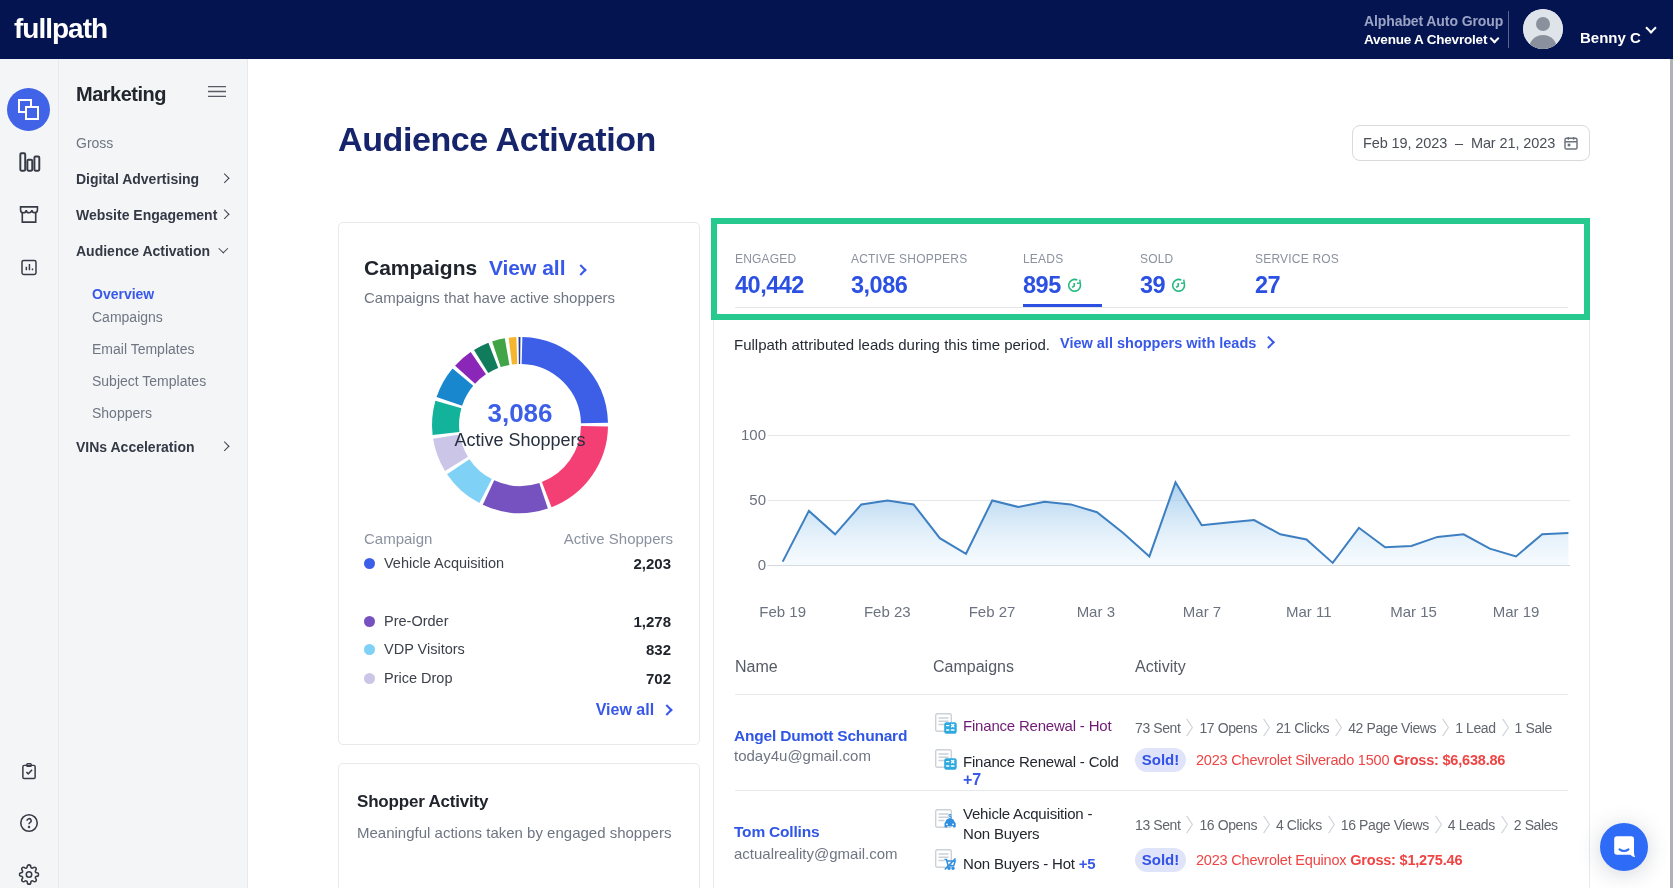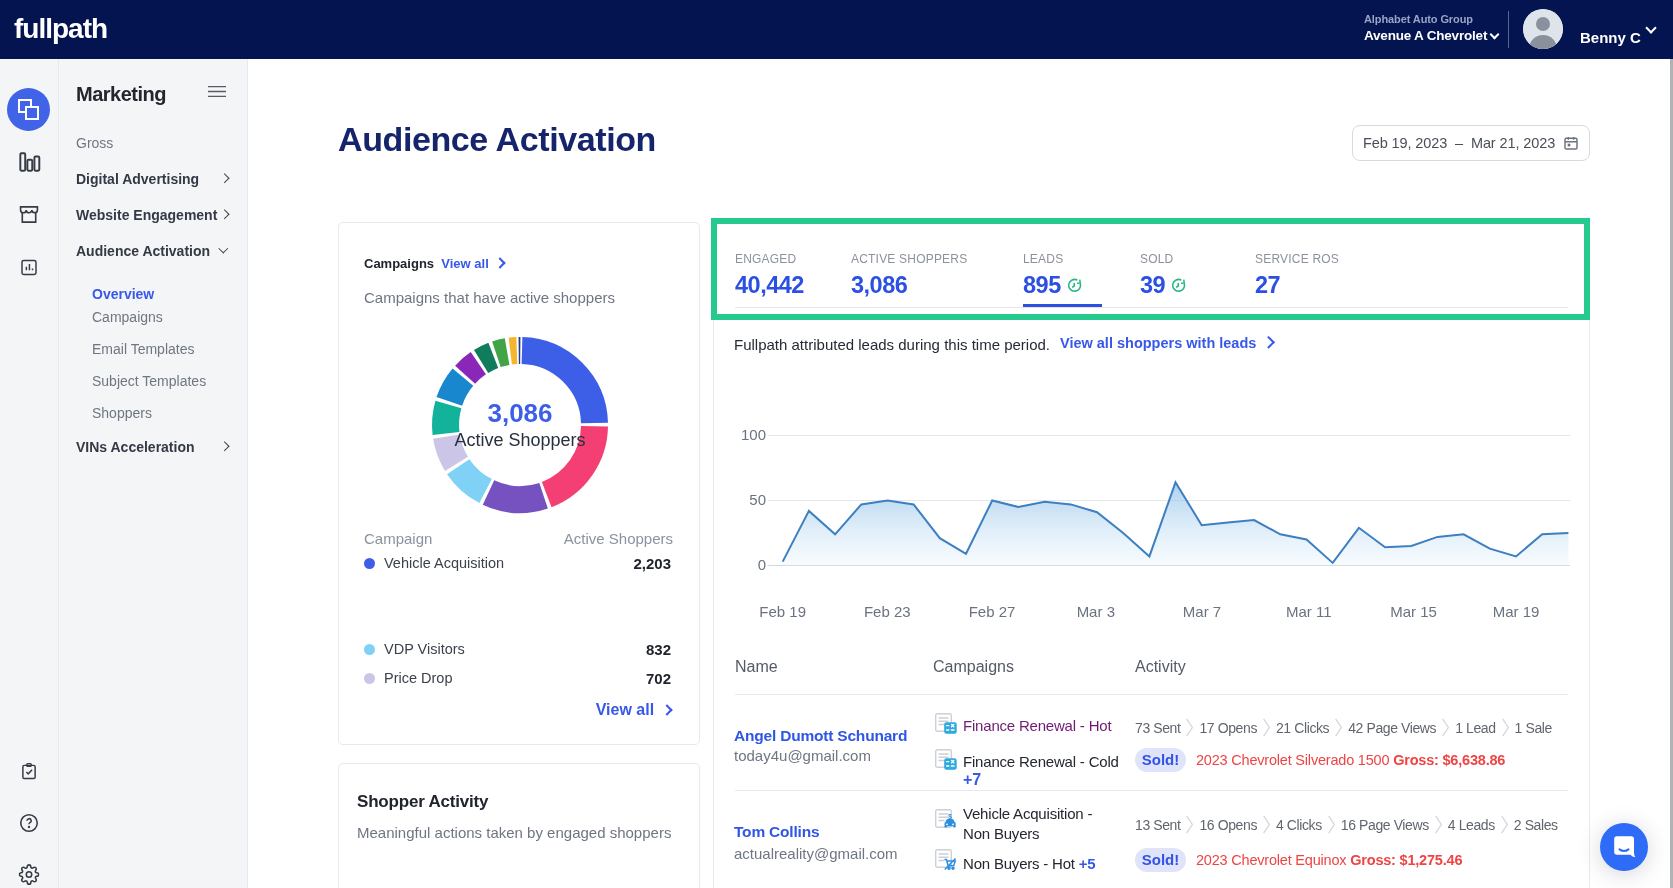--- a/index.html
+++ b/index.html
@@ -1,21 +1,21 @@
 <!DOCTYPE html>
 <html><head>
 <meta charset="utf-8">
 <style>
   * { margin:0; padding:0; box-sizing:border-box; }
   html,body { width:1673px; height:888px; overflow:hidden; font-family:"Liberation Sans", sans-serif; background:#fff; }
   
   #topbar { position:absolute; left:0; top:0; width:1673px; height:59px; background:#041450; }
   #logo { position:absolute; left:14px; top:13px; color:#fff; font-size:28px; font-weight:700; letter-spacing:-1px; }
   #grp { position:absolute; left:1364px; top:13px; text-align:left; }
-  #grp .g1 { color:#9aa3c4; font-size:11px; font-weight:600; letter-spacing:-0.1px; }
+  #grp .g1 { color:#9aa3c4; font-size:14px; font-weight:600; letter-spacing:-0.1px; }
   #grp .g2 { color:#fff; font-size:13.5px; font-weight:700; margin-top:3px; letter-spacing:-0.2px; }
   #topdiv { position:absolute; left:1508px; top:11px; width:1px; height:37px; background:rgba(255,255,255,0.35); }
   #avatar { position:absolute; left:1523px; top:9px; width:40px; height:40px; border-radius:50%; background:#e3e6ec; overflow:hidden; }
   #uname { position:absolute; left:1580px; top:21px; color:#fff; font-size:15px; font-weight:700;margin-top:8px; }
   .chev-w { border:solid #fff; border-width:0 2px 2px 0; display:inline-block; padding:3px; }
   .down { transform:rotate(45deg); }
   
   #rail { position:absolute; left:0; top:59px; width:59px; height:829px; background:#f4f5f7; border-right:1px solid #e7e9ec; }
   .railic { position:absolute; left:50%; transform:translateX(-50%); }
   #railactive { position:absolute; left:7px; top:29px; width:43px; height:43px; border-radius:50%; background:#4063e8; }
@@ -30,21 +30,21 @@
   .chev-g { border:solid #3c4250; border-width:0 1.7px 1.7px 0; display:inline-block; padding:2.8px; position:absolute; }
   .right { transform:rotate(-45deg); }
   
   #main { position:absolute; left:248px; top:59px; width:1425px; height:829px; background:#fff; }
   h1 { position:absolute; left:90px; top:61px; font-size:34px; font-weight:700; color:#16246b; letter-spacing:-0.4px; }
   #datebox { position:absolute; left:1104px; top:66px; width:238px; height:36px; border:1px solid #d8dade; border-radius:8px; background:#fff; color:#4a4f57; font-size:14.5px; line-height:34px; text-align:center; letter-spacing:-0.1px; }
   
   .card { position:absolute; background:#fff; border:1px solid #e7e9ed; border-radius:5px; }
   #card1 { left:90px; top:163px; width:362px; height:523px; }
   #card2 { left:90px; top:704px; width:362px; height:160px; }
-  .ctitle { font-size:13px; font-weight:700; color:#20242c; }
+  .ctitle { font-size:21px; font-weight:700; color:#20242c; }
   .blue-b { color:#3758e8; font-weight:700; }
   .csub { font-size:15px; color:#6f7683; }
   .lgrow { position:absolute; left:25px; right:28px; height:20px; font-size:14.5px; color:#3c414b; }
   .lgrow .dot { display:inline-block; width:11px; height:11px; border-radius:50%; margin-right:9px; vertical-align:-1px; }
   .lgrow .val { position:absolute; right:0; font-weight:700; color:#20242c; font-size:15px; }
   
   #rpanel { position:absolute; left:465px; top:163px; width:877px; height:666px; border:1px solid #e8eaee; border-bottom:none; background:#fff; }
   #greenbox { position:absolute; left:463px; top:159px; width:879px; height:102px; border:6px solid #26c98e; z-index:5; }
   .stat { position:absolute; top:193px; }
   .stat .lab { font-size:12px; letter-spacing:0.2px; color:#8b919e; }
@@ -158,20 +158,21 @@
       <path d="M75.1 79.7 A74.5 74.5 0 0 1 88.3 68.2" fill="none" stroke="#8A27B8" stroke-width="27"></path>
       <path d="M91.1 66.5 A74.5 74.5 0 0 1 103.3 60.4" fill="none" stroke="#107C5B" stroke-width="27"></path>
       <path d="M106.4 59.3 A74.5 74.5 0 0 1 117.1 56.6" fill="none" stroke="#41A548" stroke-width="27"></path>
       <path d="M120.3 56.1 A74.5 74.5 0 0 1 126.8 55.6" fill="none" stroke="#F5B52E" stroke-width="27"></path>
       <path d="M128.7 55.5 A74.5 74.5 0 0 1 130.3 55.5" fill="none" stroke="#1F3A93" stroke-width="27"></path>
       <text x="130" y="127" text-anchor="middle" font-size="26" font-weight="bold" fill="#3D5FE8">3,086</text>
       <text x="130" y="150.5" text-anchor="middle" font-size="18" fill="#27303f">Active Shoppers</text>
     </svg>
     <div style="position:absolute;left:25px;top:307px;width:309px;font-size:15px;color:#8b92a0;">Campaign<span style="float:right;">Active Shoppers</span></div>
     <div class="lgrow" style="top:332px;"><span class="dot" style="background:#3D5FE8;"></span>Vehicle Acquisition<span class="val">2,203</span></div>
+    <div class="lgrow" style="top:390px;"><span class="dot" style="background:#7552C0;"></span>Pre-Order<span class="val">1,278</span></div>
     <div class="lgrow" style="top:418px;"><span class="dot" style="background:#7FD1F5;"></span>VDP Visitors<span class="val">832</span></div>
     <div class="lgrow" style="top:447px;"><span class="dot" style="background:#CBC5E8;"></span>Price Drop<span class="val">702</span></div>
     <div style="position:absolute;right:28px;top:478px;font-size:16px;" class="blue-b">View all&nbsp;&nbsp;<span class="chev-g right" style="position:static;display:inline-block;border-color:#3758e8;border-width:0 2px 2px 0;padding:3px;vertical-align:1px;"></span></div>
   </div>
 
   <div class="card" id="card2">
     <div style="position:absolute;left:18px;top:28px;font-size:17px;letter-spacing:-0.2px;" class="ctitle">Shopper Activity</div>
     <div class="csub" style="position:absolute;left:18px;top:60px;">Meaningful actions taken by engaged shoppers</div>
   </div>
 

